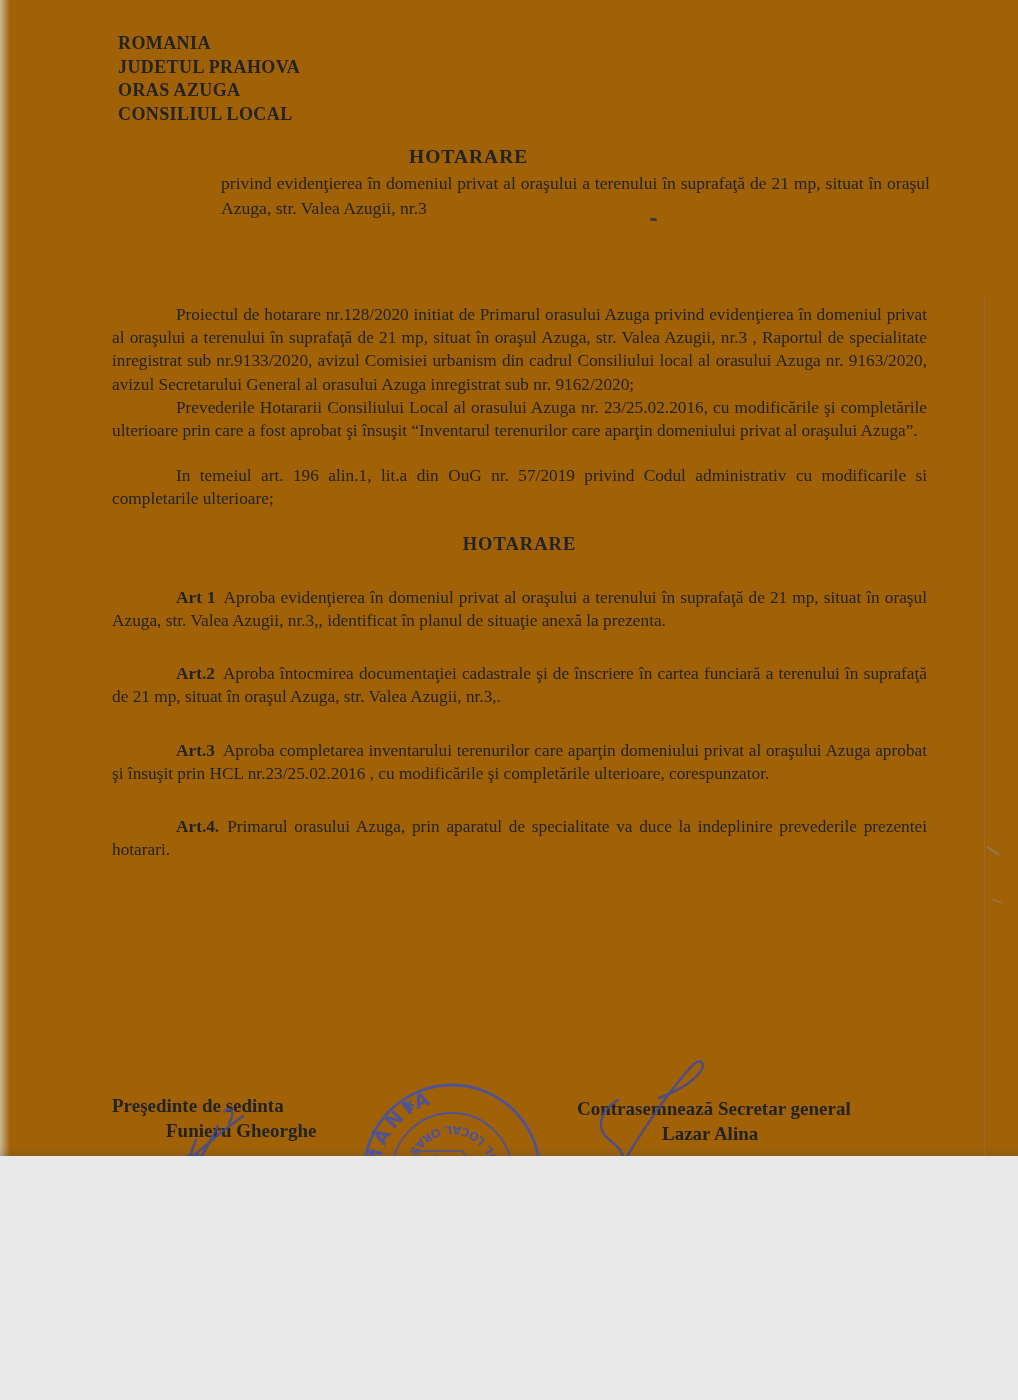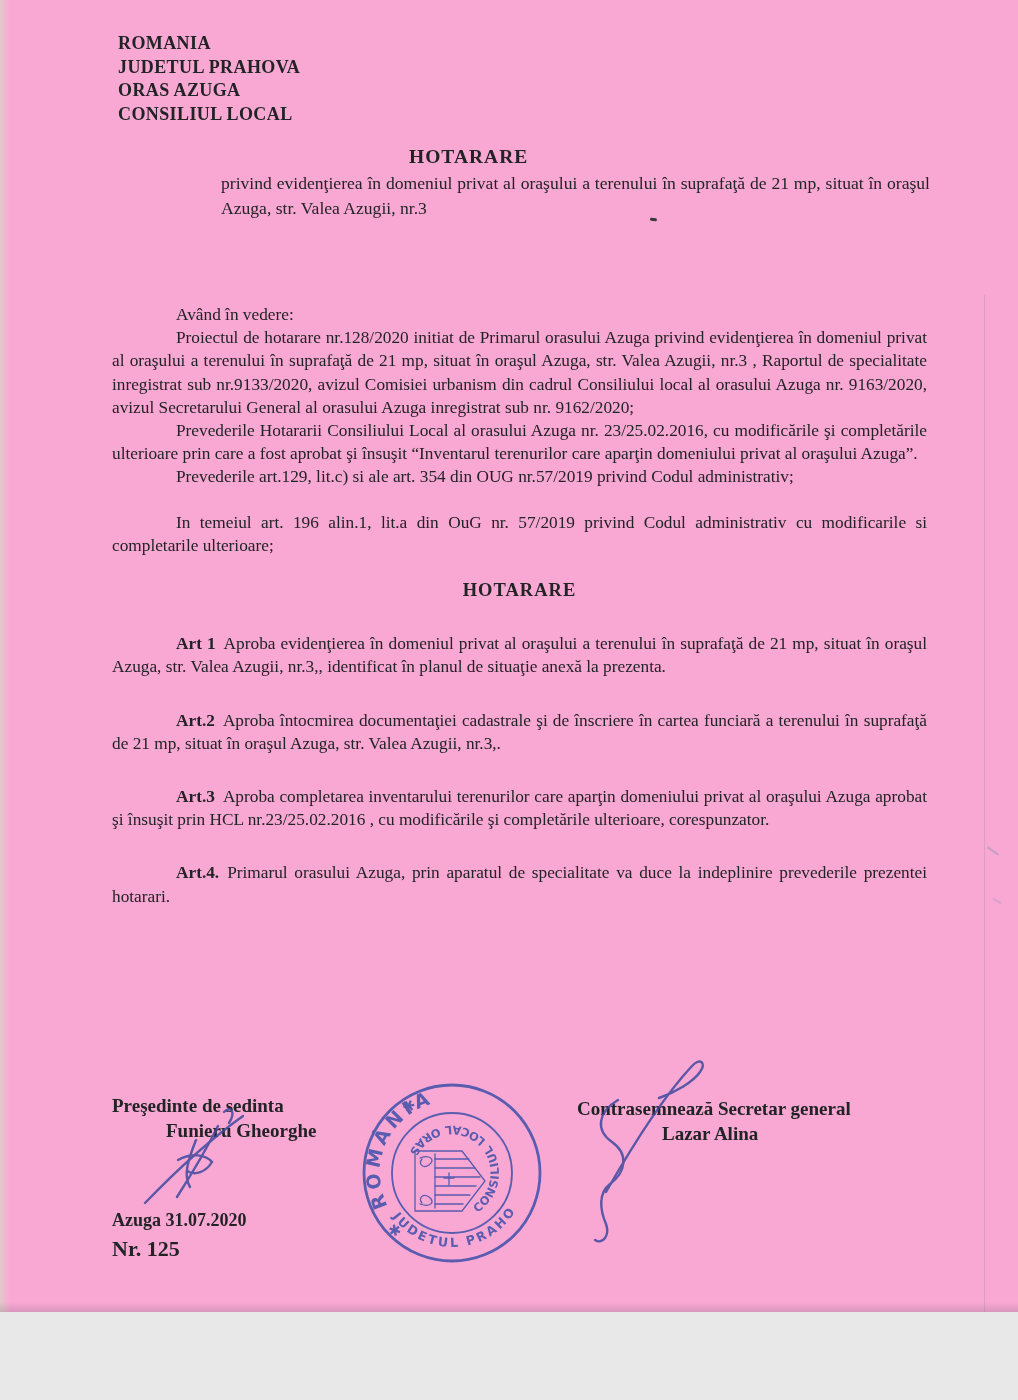--- a/index.html
+++ b/index.html
@@ -1,20 +1,20 @@
 <!DOCTYPE html>
 <html><head>
 <meta charset="utf-8">
 <style>
   html, body { margin: 0; padding: 0; background: #e8e8e8; }
   .page {
     position: relative;
     width: 1018px;
-    height: 1312px;
-    background: #f9a8d4;
+    height: 1156px;
+    background: #a16207;
     overflow: hidden;
     font-family: "Liberation Serif", "DejaVu Serif", serif;
     color: #222325;
   }
   
   .edge-left {
     position: absolute; left: 0; top: 0; width: 10px; height: 1400px;
     background: linear-gradient(to right, #d8d4c4, rgba(251,251,248,0));
     opacity: .75;
   }
@@ -109,24 +109,22 @@
     <div>ROMANIA</div>
     <div>JUDETUL PRAHOVA</div>
     <div>ORAS AZUGA</div>
     <div>CONSILIUL LOCAL</div>
   </header>
 
   <div class="doc-title">HOTARARE</div>
   <div class="doc-subtitle">privind  evidenţierea în domeniul privat al oraşului a terenului în suprafaţă de 21 mp, situat în oraşul Azuga, str. Valea Azugii, nr.3</div>
 
   <main class="body-text">
-    <p class="indent">Având în vedere:</p>
     <p class="indent just">Proiectul de hotarare nr.128/2020 initiat de Primarul orasului Azuga privind evidenţierea în domeniul privat al oraşului a terenului în suprafaţă de 21 mp, situat în oraşul Azuga, str. Valea Azugii, nr.3 , Raportul de specialitate inregistrat sub nr.9133/2020, avizul Comisiei urbanism din cadrul Consiliului local al orasului Azuga nr. 9163/2020, avizul Secretarului General al orasului Azuga inregistrat sub nr. 9162/2020;</p>
     <p class="indent just">Prevederile Hotararii Consiliului Local al orasului Azuga  nr. 23/25.02.2016, cu modificările şi completările ulterioare prin care a fost aprobat şi însuşit “Inventarul terenurilor care aparţin domeniului privat al oraşului Azuga”.</p>
-    <p class="indent just">Prevederile art.129, lit.c) si ale art. 354 din OUG nr.57/2019 privind Codul administrativ;</p>
     <p class="indent just legal-basis">In temeiul art. 196 alin.1, lit.a din OuG nr. 57/2019 privind Codul administrativ cu modificarile si completarile ulterioare;</p>
     <h2 class="decision-heading">HOTARARE</h2>
     <p class="indent just art art1"><b>Art 1</b><span>Aproba  evidenţierea în domeniul privat al oraşului a terenului în suprafaţă de 21 mp, situat în oraşul Azuga, str. Valea Azugii, nr.3,, identificat în planul de situaţie anexă la prezenta.</span></p>
     <p class="indent just art"><b>Art.2</b><span>Aproba întocmirea  documentaţiei cadastrale şi de înscriere în cartea  funciară a terenului în suprafaţă de 21 mp, situat în oraşul Azuga, str. Valea Azugii, nr.3,.</span></p>
     <p class="indent just art"><b>Art.3</b><span>Aproba completarea inventarului terenurilor care aparţin domeniului privat al oraşului Azuga aprobat şi însuşit  prin HCL nr.23/25.02.2016 , cu modificările şi completările ulterioare, corespunzator.</span></p>
     <p class="indent just art"><b>Art.4.</b><span>Primarul orasului Azuga, prin aparatul de specialitate va duce la indeplinire prevederile prezentei hotarari.</span></p>
   </main>
 
   <div class="sig-label president-role">Preşedinte de sedinta</div>
   <div class="sig-label president-name">Funieru Gheorghe</div>

